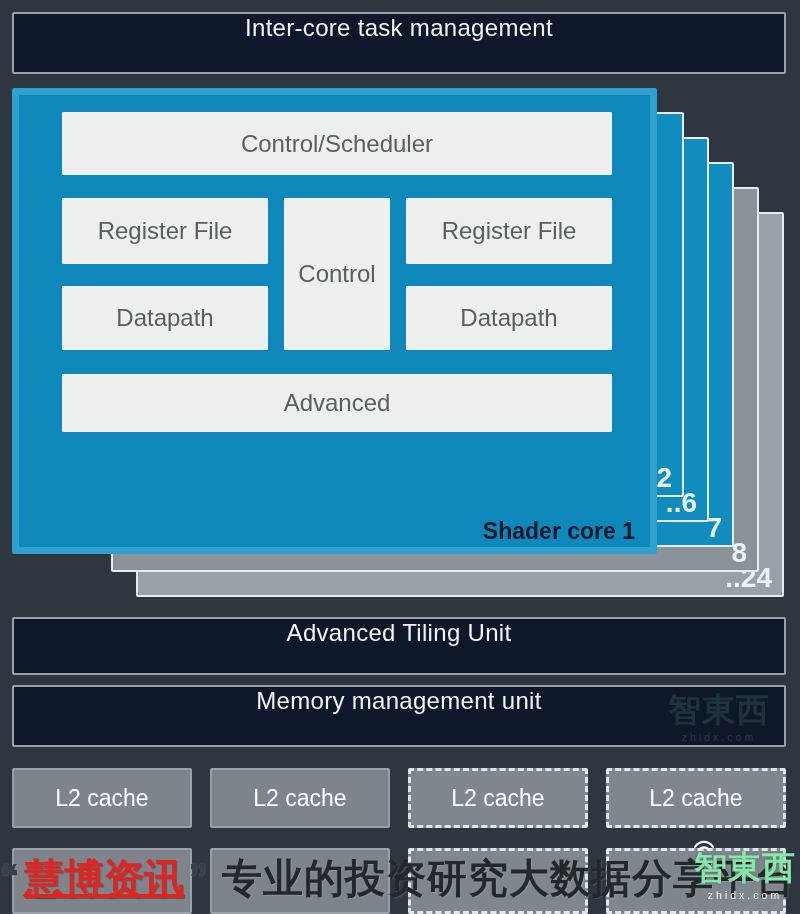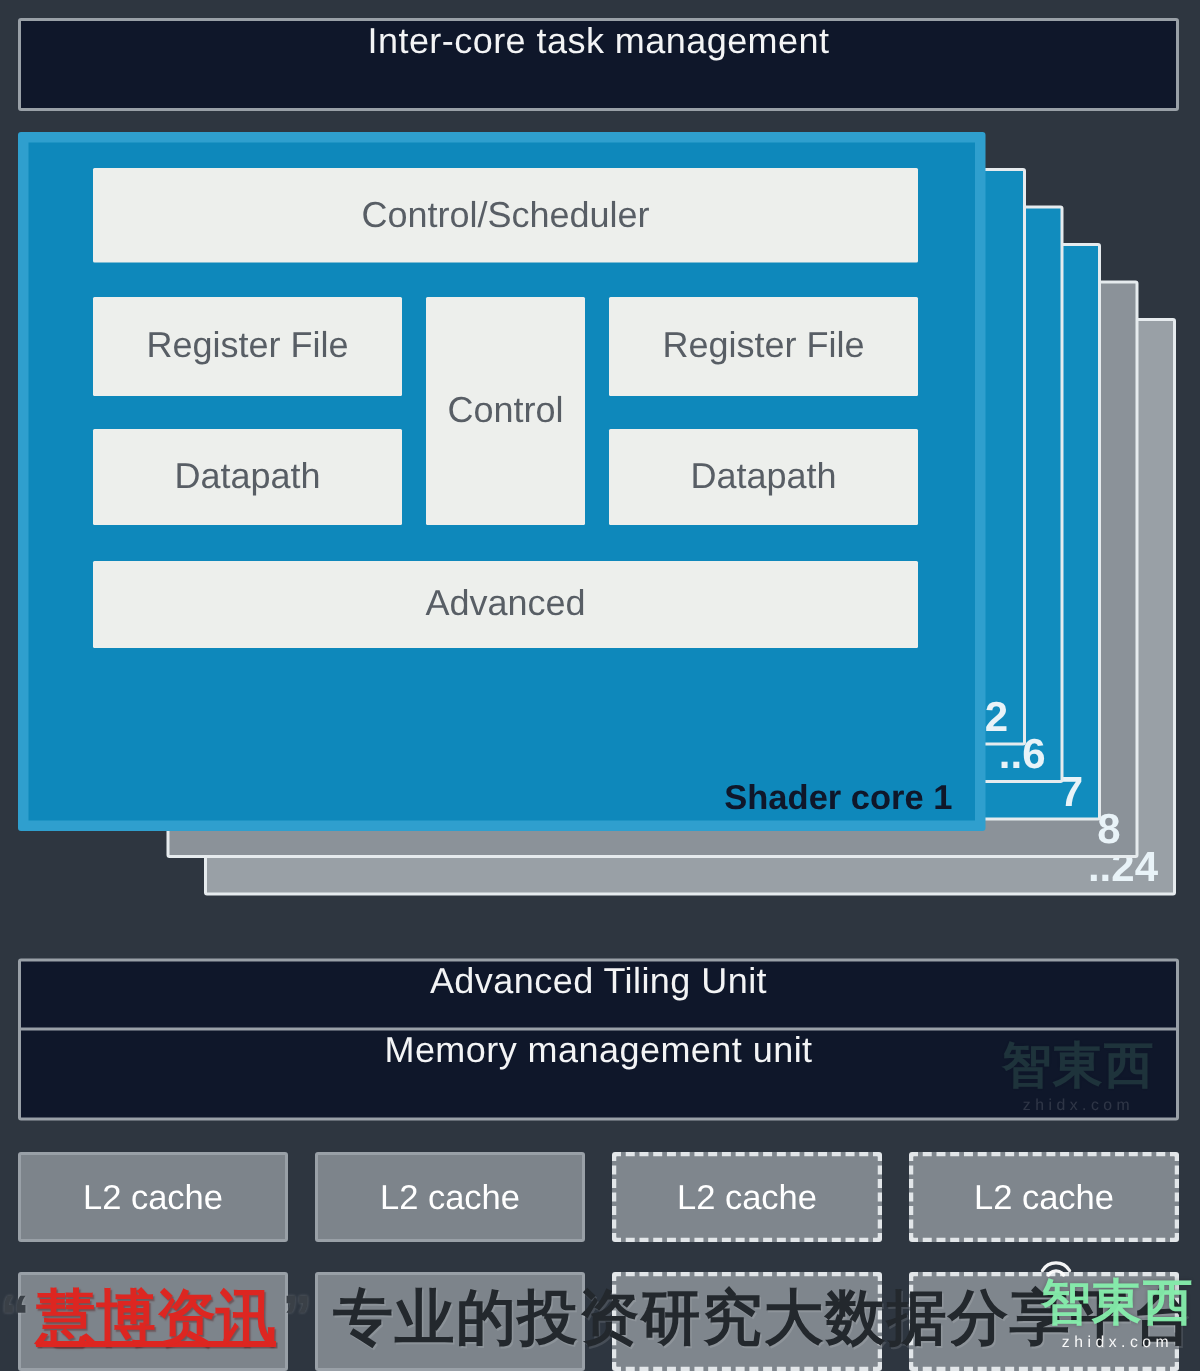--- a/index.html
+++ b/index.html
@@ -9,21 +9,21 @@
     font-family:"Liberation Sans","DejaVu Sans",sans-serif;
   }
   
   .graybar {
     position:absolute; left:12px; width:770px; background:#0f172a;
     border:2px solid #99a0a7; border-radius:2px;
     display:flex; align-items:flex-start; justify-content:center;
     color:#f3f4f5; font-size:24px; font-weight:500; letter-spacing:.3px;
   }
   #topbar  { top:12px;  height:58px; }
-  #atubar  { top:639px; height:54px; }
+  #atubar  { top:617px; height:54px; }
   #mmubar  { top:657px; height:58px;margin-top:28px; }
 
   
   .scard {
     position:absolute; width:644px; height:381px;
     border:2px solid #e6ebee; border-radius:2px;
   }
   .scard.blue { background:#118cbe; }
   #card-2  { left:36px;  top:112px; z-index:5; }
   #card-6  { left:61px;  top:137px; z-index:4; }

